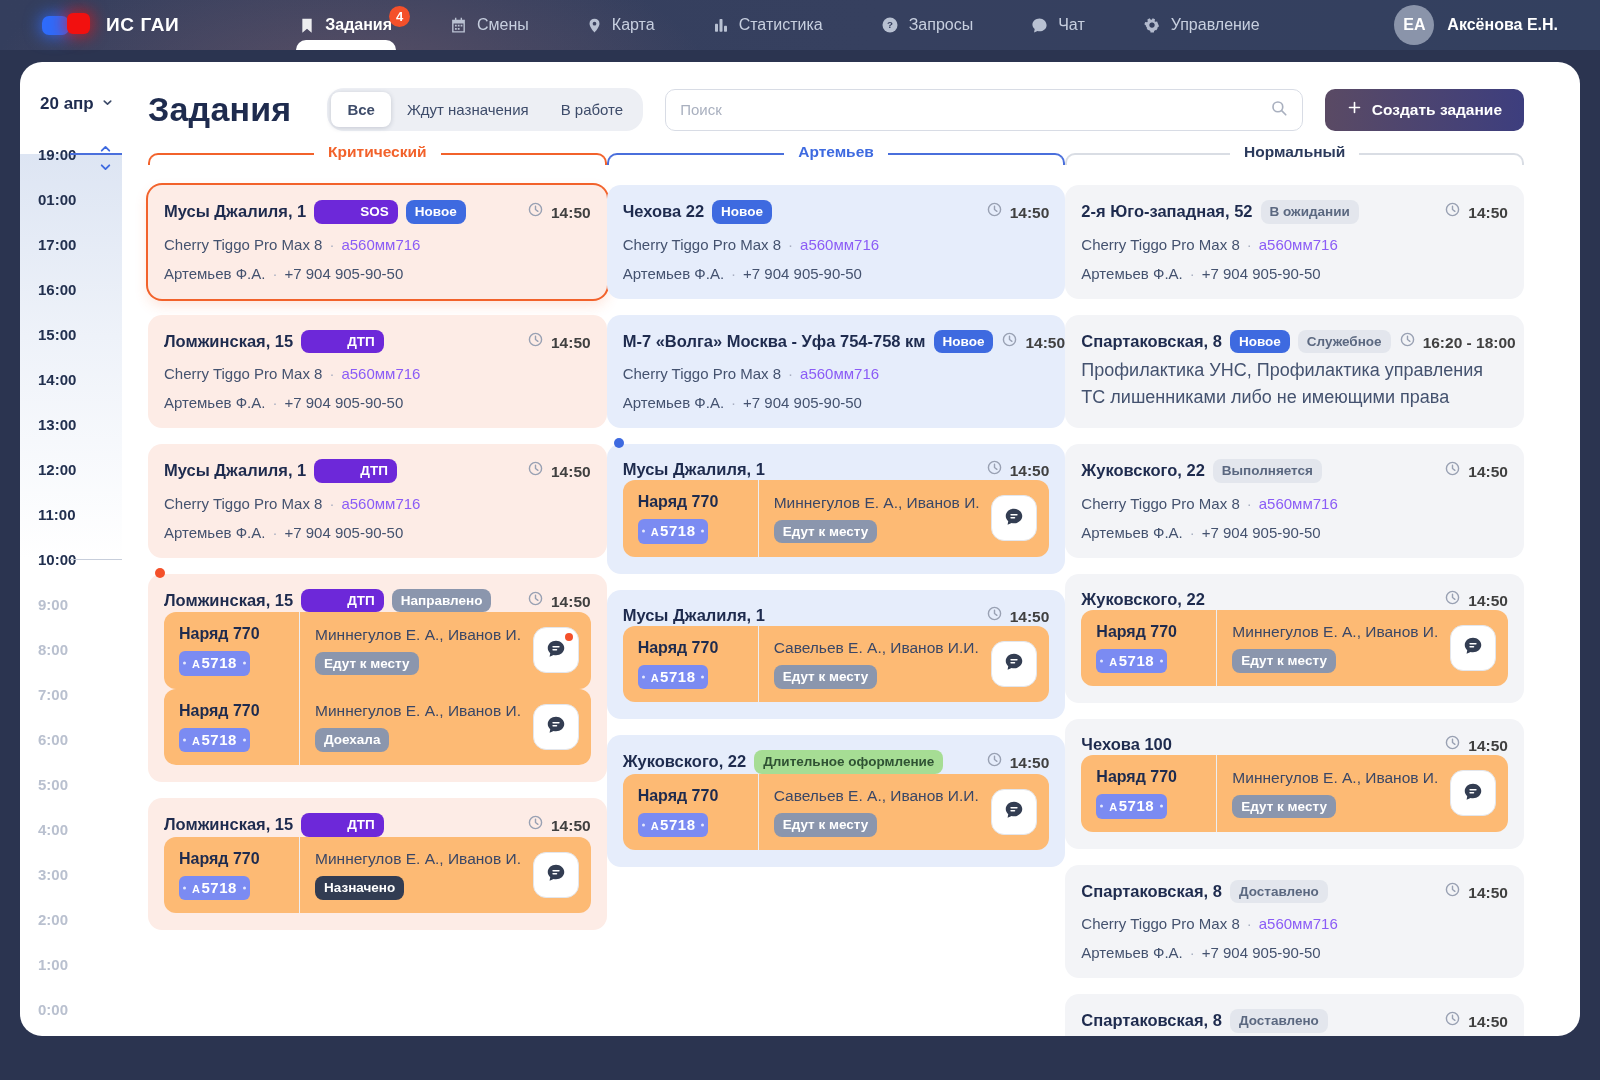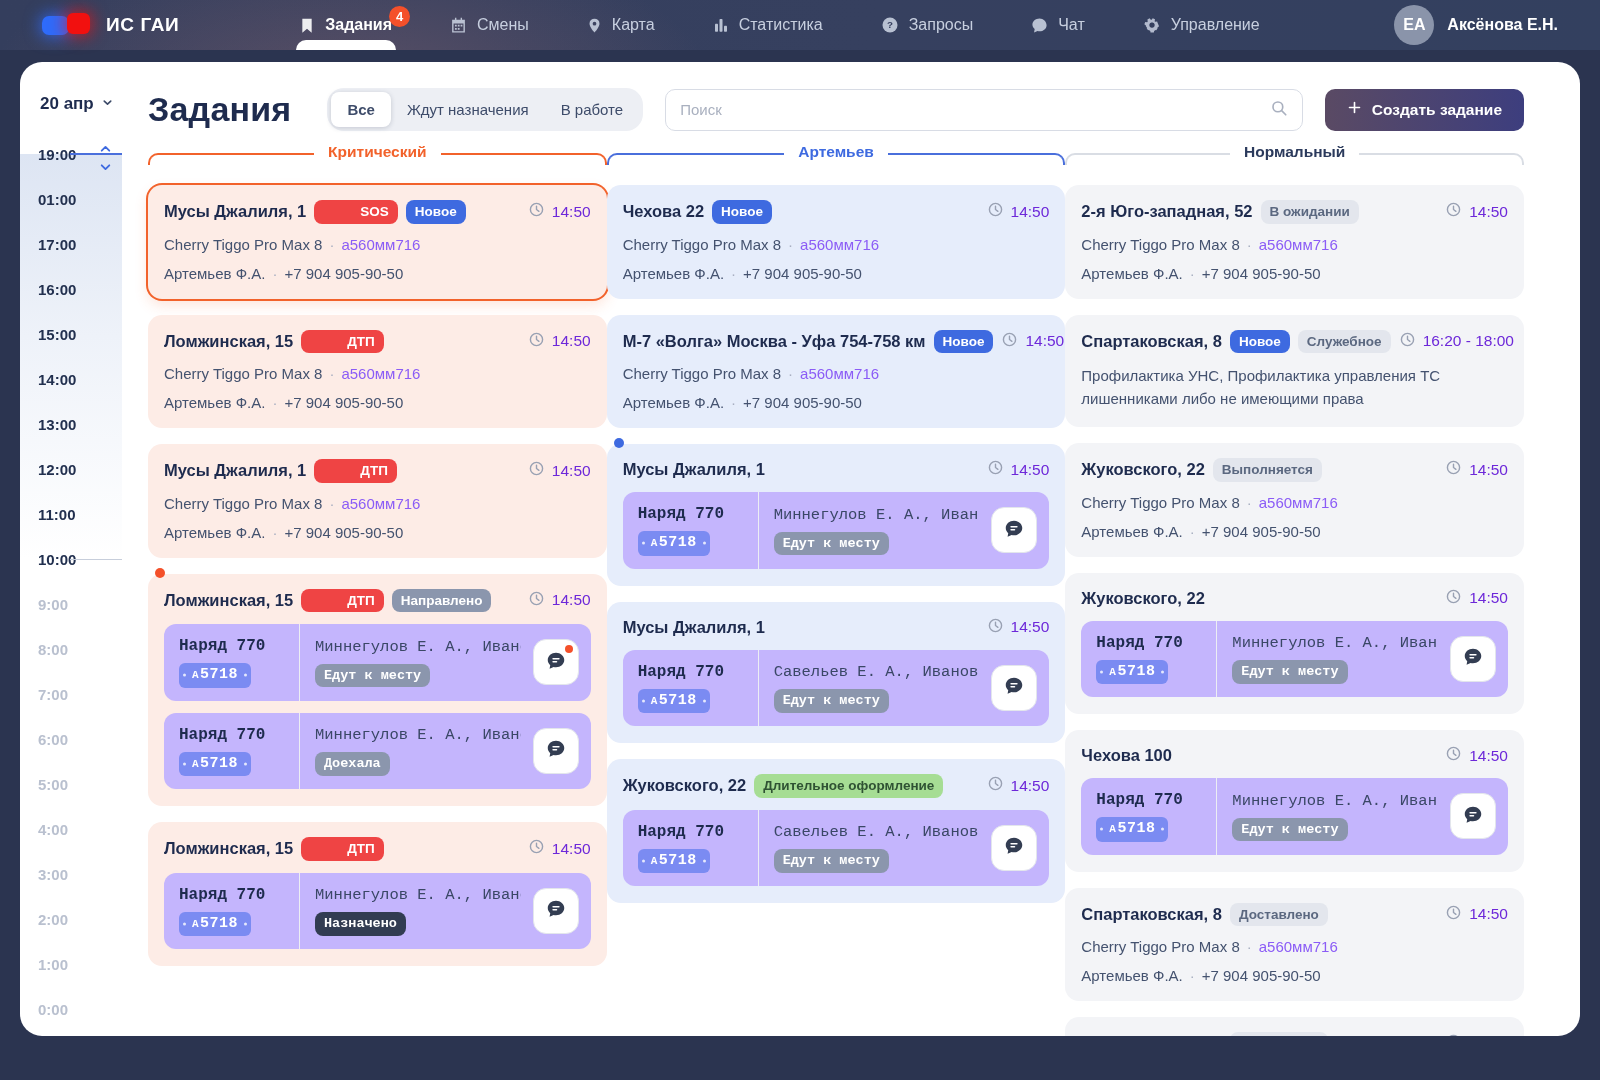--- a/index.html
+++ b/index.html
@@ -81,35 +81,35 @@
   .card.critical { background:#fdece6; }
   .card.high { background:#e6edfb; }
   .card.normal { background:#f3f4f7; }
   .card.selected { box-shadow:0 0 0 2px #f2622b, 0 6px 14px rgba(242,98,43,.18); }
   .corner-dot { position:absolute; top:-6px; left:7px; width:10px; height:10px; border-radius:50%; }
   .corner-dot.red { background:#f4502a; } .corner-dot.blue { background:#3e6ae0; }
 
   .card-head { display:flex; align-items:center; gap:8px; }
   .card-title { font-size:16.5px; font-weight:800; color:#1e2b4e; white-space:nowrap; }
   .badge { font-size:13.5px; font-weight:700; padding:4px 9px; border-radius:8px; line-height:1.15; white-space:nowrap; }
-  .badge.danger { background:#ef4444; color:#fff;padding-left:46px; }
+  .badge.danger { background:#6d28d9; color:#fff;padding-left:46px; }
   .badge.primary { background:#3e6ae0; color:#fff; }
   .badge.slate { background:#8b96ad; color:#fff; font-weight:600; }
   .badge.neutral { background:#e3e6ed; color:#5b6880; font-weight:600; }
   .badge.success { background:#a6dd94; color:#2f5233; font-weight:600; }
   .badge.dark { background:#323c52; color:#fff; font-weight:600; }
-  .head-time { margin-left:auto; display:flex; align-items:center; gap:7px; font-size:15.5px;
-    font-weight:400; color:#6d28d9; white-space:nowrap; }
+  .head-time { margin-left:auto; display:flex; align-items:flex-end; gap:7px; font-size:15.5px;
+    font-weight:700; color:#404040; white-space:nowrap; }
 
   .meta-line { margin-top:12px; font-size:15px; color:#44526f; white-space:nowrap; overflow:hidden; }
   .meta-line .sep { color:#a8afc1; margin:0 7px; }
   .meta-line .light { color:#8b5cf6;text-align:right; }
-  .desc { margin-top:12px; font-size:15px; color:#44526f; line-height:1.5; }
-
-  .crew { margin-top:12px; background:#c4b5fd; border-radius:12px; display:flex; align-items:stretch;font-family:Liberation Mono, monospace; }
+  .desc { margin-top:4px; font-size:18px; color:#44526f; line-height:1.5; }
+
+  .crew { background:#fdba74; border-radius:12px; display:flex; align-items:stretch; }
   .crew-left { width:136px; flex:none; padding:13px 10px 13px 15px; border-right:1px solid #eceef3;
     display:flex; flex-direction:column; gap:8px; justify-content:center; }
   .unit { font-size:16px; font-weight:800; color:#1e2b4e; white-space:nowrap; }
   .plate { position:relative; align-self:flex-start; background:#7b8bf2; color:#fff; border-radius:6px;
     padding:4px 13px; font-weight:700; font-size:15px; letter-spacing:.5px; line-height:1.1; }
   .plate::before, .plate::after { content:""; position:absolute; top:50%; transform:translateY(-50%);
     width:3px; height:3px; border-radius:50%; background:rgba(255,255,255,.8); }
   .plate::before { left:4px; } .plate::after { right:4px; }
   .plate .p-small { font-size:11px; margin-right:1px; }
   .crew-right { flex:1; min-width:0; padding:12px 12px 12px 15px; display:flex; flex-direction:column;

